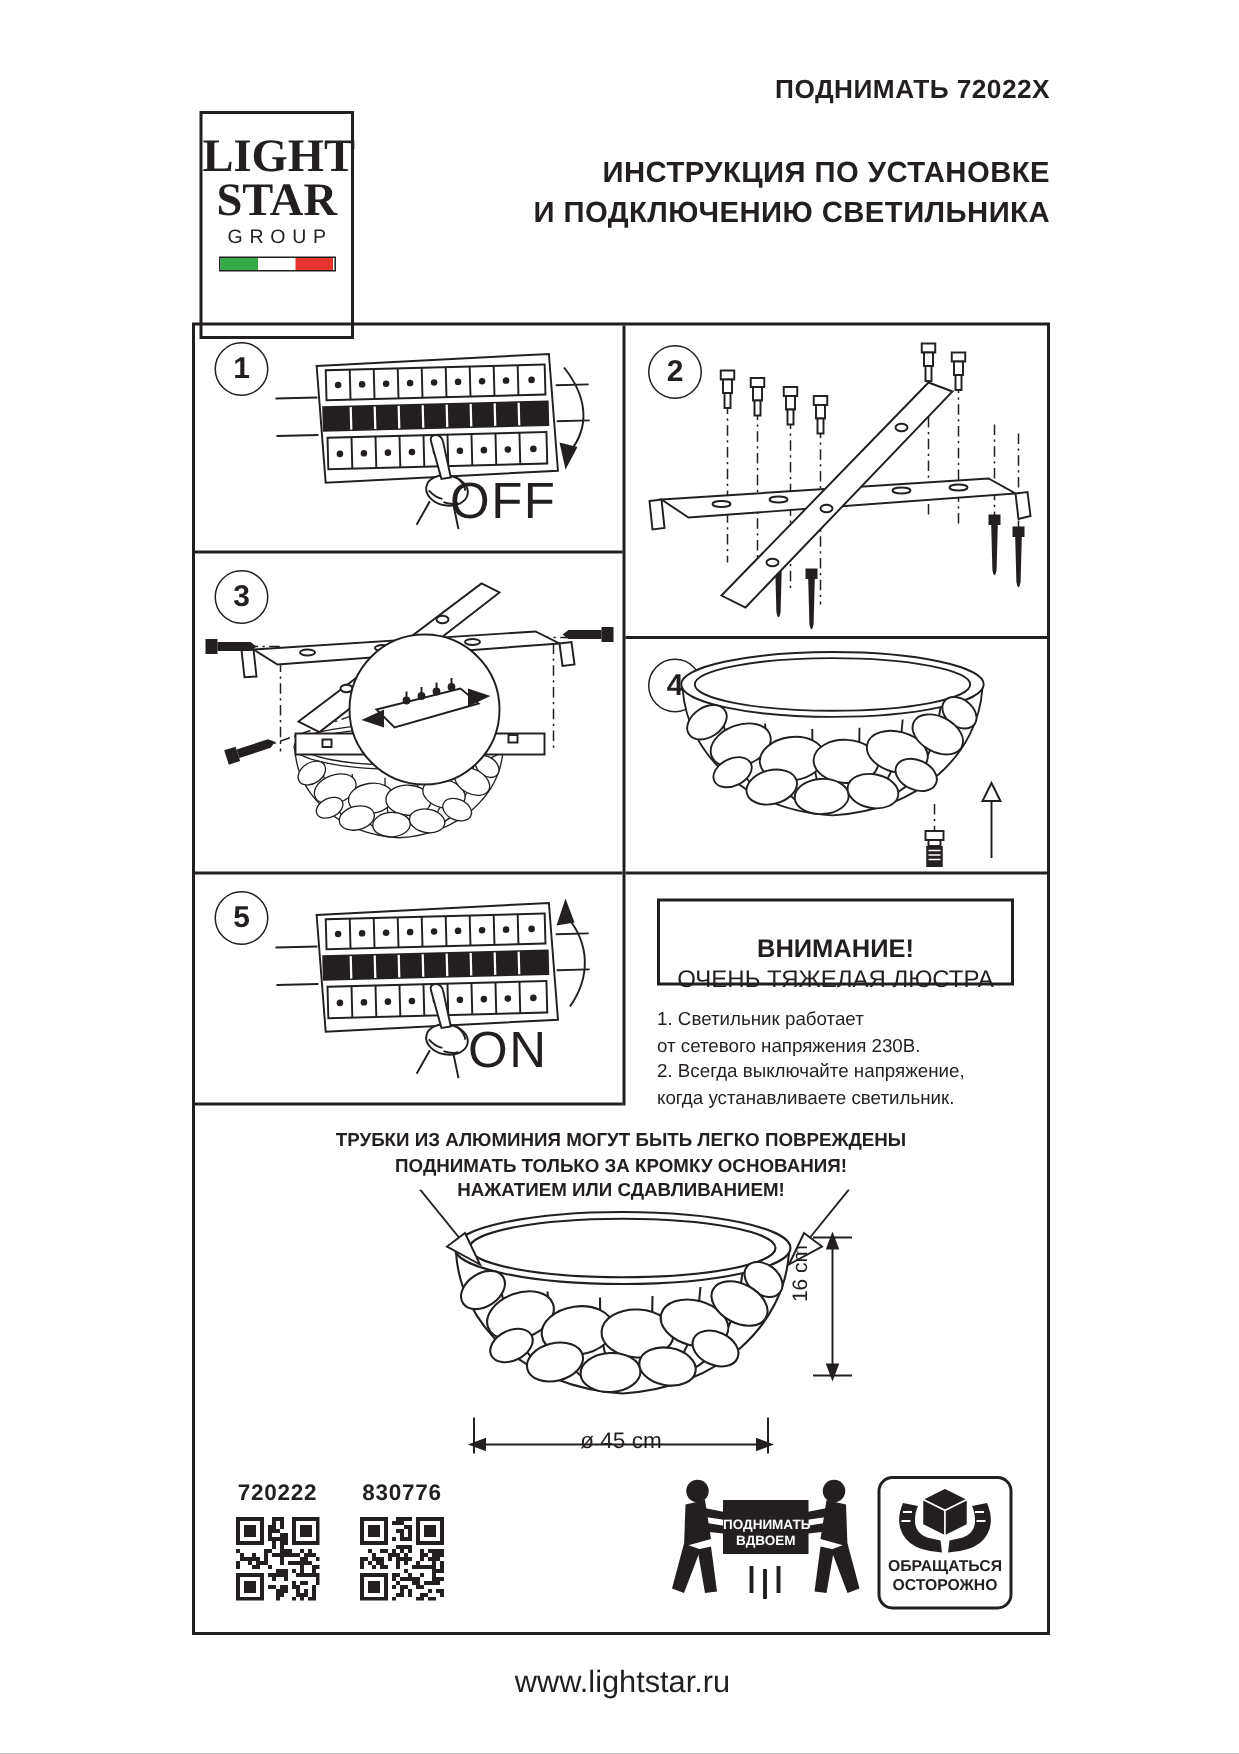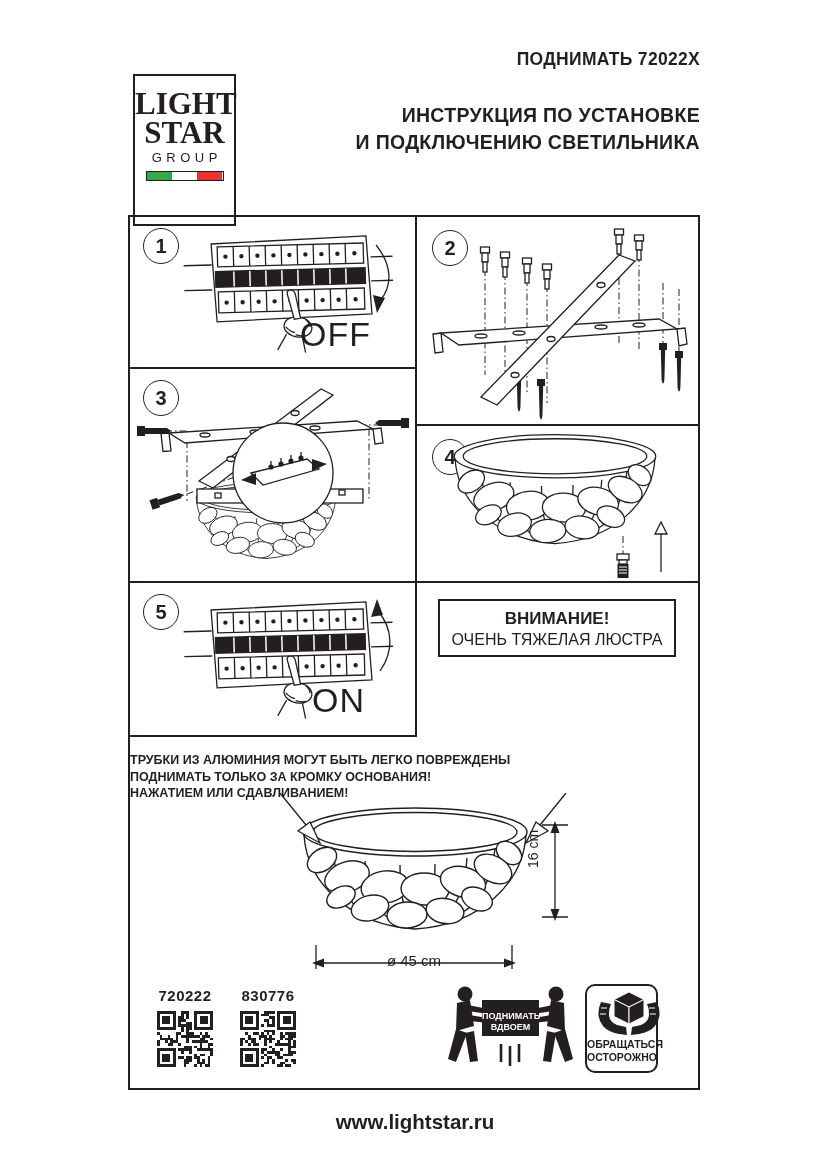--- a/index.html
+++ b/index.html
@@ -27,41 +27,41 @@
   .cell{position:relative;box-sizing:border-box;}
   .bb{border-bottom:2px solid currentColor;}
   .p1{height:152px;} .p3{height:214px;} .p5{flex:1;}
   .p2{height:209px;} .p4{height:157px;} .pwarn{flex:1;}
   .badge{position:absolute;left:13px;top:11px;width:34px;height:34px;border:1.8px solid currentColor;
          border-radius:50%;display:flex;align-items:center;justify-content:center;
          font-size:20px;font-weight:bold;background:#fff;}
   .offon{position:absolute;left:170px;top:98px;font-size:34px;letter-spacing:1px;}
   
   .attn{position:absolute;left:21px;top:16px;width:238px;height:58px;border:2px solid currentColor;
-        box-sizing:border-box;text-align:center;padding-top:8px;}
+        box-sizing:border-box;text-align:center;padding-top:22px;}
   .attn-1{font-weight:bold;font-size:17px;line-height:20px;}
   .attn-2{font-size:16px;line-height:22px;}
   .notes{position:absolute;left:21px;top:88px;font-size:12.5px;line-height:17.5px;}
   
   .bottom{flex:1;position:relative;}
-  .caution{margin-top:15px;font-weight:bold;font-size:12.5px;line-height:16.5px;}
+  .caution{margin-top:15px;text-align:center;font-weight:bold;font-size:12.5px;line-height:16.5px;}
   .diagram{position:absolute;left:0;top:56px;}
   .dim-d{position:absolute;left:234px;top:215px;width:100px;text-align:center;font-size:15px;}
   .dim-h{position:absolute;left:377px;top:104px;width:52px;text-align:center;font-size:14px;
          transform:rotate(-90deg);}
   .code{position:absolute;top:250px;width:62px;text-align:center;font-size:15px;font-weight:bold;letter-spacing:.5px;}
   .qr{position:absolute;top:274px;width:56px;height:56px;}
   .lift{position:absolute;left:313px;top:247px;}
   .lift-text{position:absolute;left:352px;top:266px;width:57px;text-align:center;color:#fff;
              font-size:9px;font-weight:bold;line-height:11px;padding-top:8px;}
-  .care{position:absolute;left:455px;top:247px;width:73px;height:89px;border:2.5px solid currentColor;
+  .care{position:absolute;left:455px;top:247px;width:90px;height:89px;border:2.5px solid currentColor;
         border-radius:10px;box-sizing:border-box;text-align:center;}
   .care-text{font-size:10.5px;font-weight:bold;line-height:13px;margin-top:1px;}
   
-  .footer{left:4px;right:0;top:1110px;text-align:center;font-weight:bold;font-size:20.5px;}
+  .footer{left:4px;right:0;top:1110px;text-align:center;font-weight:normal;font-size:20.5px;}
   svg{display:block;}
   .ln{stroke:currentColor;fill:none;stroke-width:1.3px;}
   .wh{fill:#fff;}
   .dd{stroke:currentColor;fill:none;stroke-width:1px;stroke-dasharray:7 3 1.5 3;}
 </style>
 </head>
 <body>
 
 <div class="page" style="color: rgb(35, 31, 32);">
 
@@ -274,20 +274,26 @@
             </g>
             <path class="ln" d="M236,144 V104"></path>
             <polygon class="ln wh" points="236,94 230,106 242,106"></polygon>
           </svg>
         </div>
 
         <div class="cell pwarn">
           <div class="attn">
             <div class="attn-1">ВНИМАНИЕ!</div>
             <div class="attn-2">ОЧЕНЬ ТЯЖЕЛАЯ ЛЮСТРА</div>
+          </div>
+          <div class="notes">
+            <div>1. Светильник работает</div>
+            <div>от сетевого напряжения 230В.</div>
+            <div>2. Всегда выключайте напряжение,</div>
+            <div>когда устанавливаете светильник.</div>
           </div>
         </div>
       </div>
     </div>
 
     <div class="bottom">
       <div class="caution">
         <div>ТРУБКИ ИЗ АЛЮМИНИЯ МОГУТ БЫТЬ ЛЕГКО ПОВРЕЖДЕНЫ</div>
         <div>ПОДНИМАТЬ ТОЛЬКО ЗА КРОМКУ ОСНОВАНИЯ!</div>
         <div>НАЖАТИЕМ ИЛИ СДАВЛИВАНИЕМ!</div>

